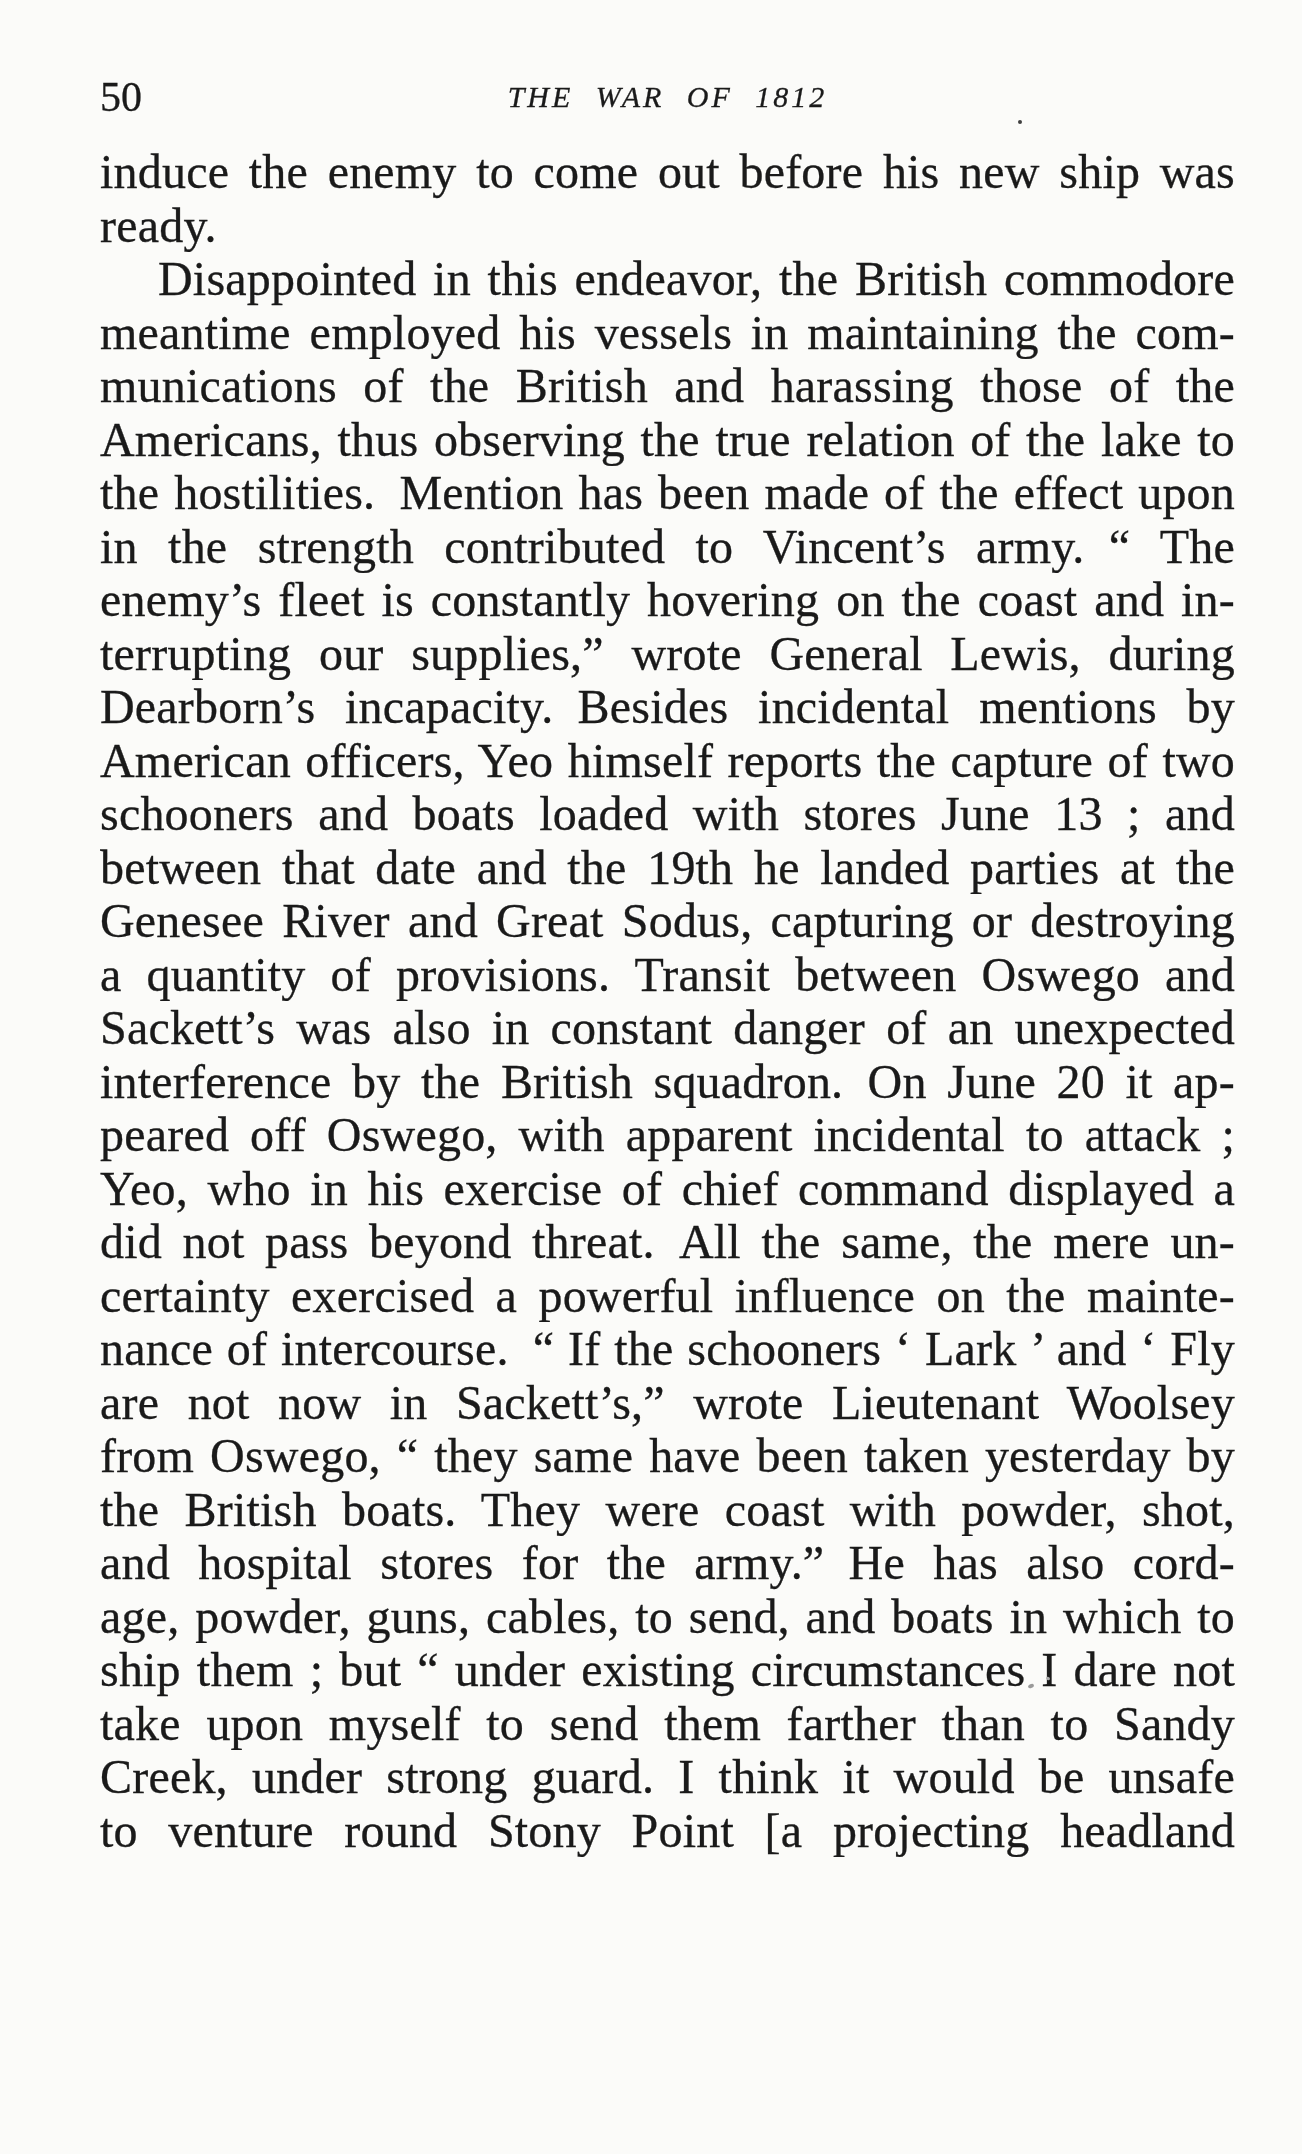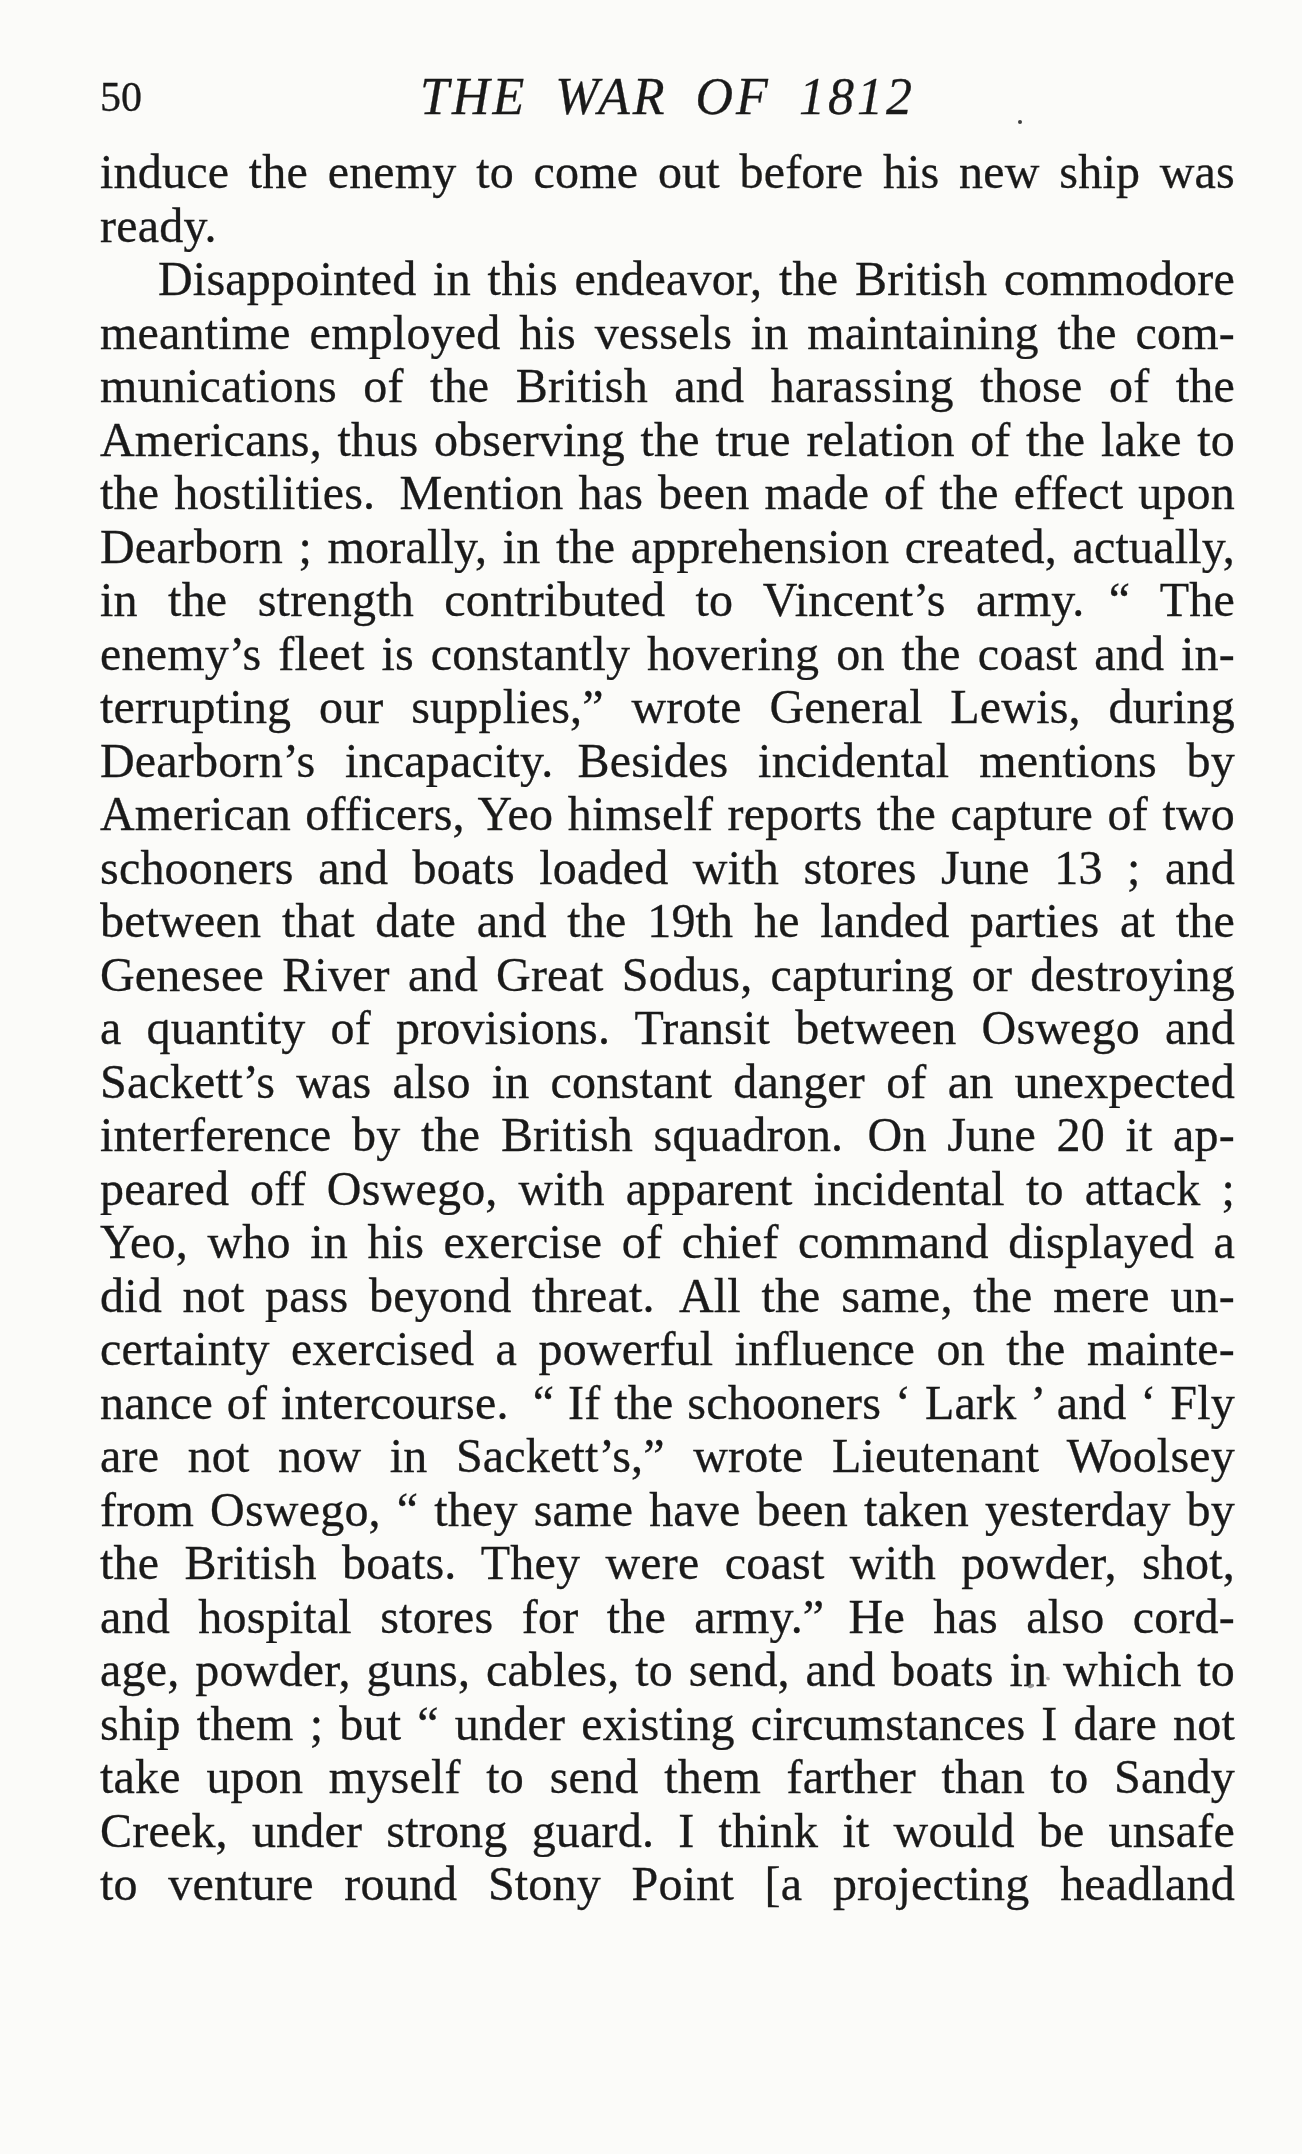--- a/index.html
+++ b/index.html
@@ -28,21 +28,21 @@
   .pagenum {
     position: absolute;
     left: 0;
     top: 0;
     font-size: 42px;
   }
   .head-title {
     display: block;
     text-align: center;
     font-style: italic;
-    font-size: 52px;
+    font-size: 30px;
     letter-spacing: 3px;
     word-spacing: 12px;
   }
   .body-block {
     position: absolute;
     top: 145px;
     left: 100px;
     width: 1135px;
     font-size: 48px;
     letter-spacing: 0.2px;
@@ -75,21 +75,20 @@
     <span class="head-title">THE WAR OF 1812</span>
   </div>
   <div class="body-block">
       <div class="line jl">induce the enemy to come out before his new ship was</div>
       <div class="line">ready.</div>
       <div class="line jl ind">Disappointed in this endeavor, the British commodore</div>
       <div class="line jl">meantime employed his vessels in maintaining the com-</div>
       <div class="line jl">munications of the British and harassing those of the</div>
       <div class="line jl">Americans, thus observing the true relation of the lake to</div>
       <div class="line jl">the hostilities. Mention has been made of the effect upon</div>
-      <div class="line jl">Dearborn ; morally, in the apprehension created, actually,</div>
       <div class="line jl">in the strength contributed to Vincent’s army. “ The</div>
       <div class="line jl">enemy’s fleet is constantly hovering on the coast and in-</div>
       <div class="line jl">terrupting our supplies,” wrote General Lewis, during</div>
       <div class="line jl">Dearborn’s incapacity. Besides incidental mentions by</div>
       <div class="line jl">American officers, Yeo himself reports the capture of two</div>
       <div class="line jl">schooners and boats loaded with stores June 13 ; and</div>
       <div class="line jl">between that date and the 19th he landed parties at the</div>
       <div class="line jl">Genesee River and Great Sodus, capturing or destroying</div>
       <div class="line jl">a quantity of provisions. Transit between Oswego and</div>
       <div class="line jl">Sackett’s was also in constant danger of an unexpected</div>

